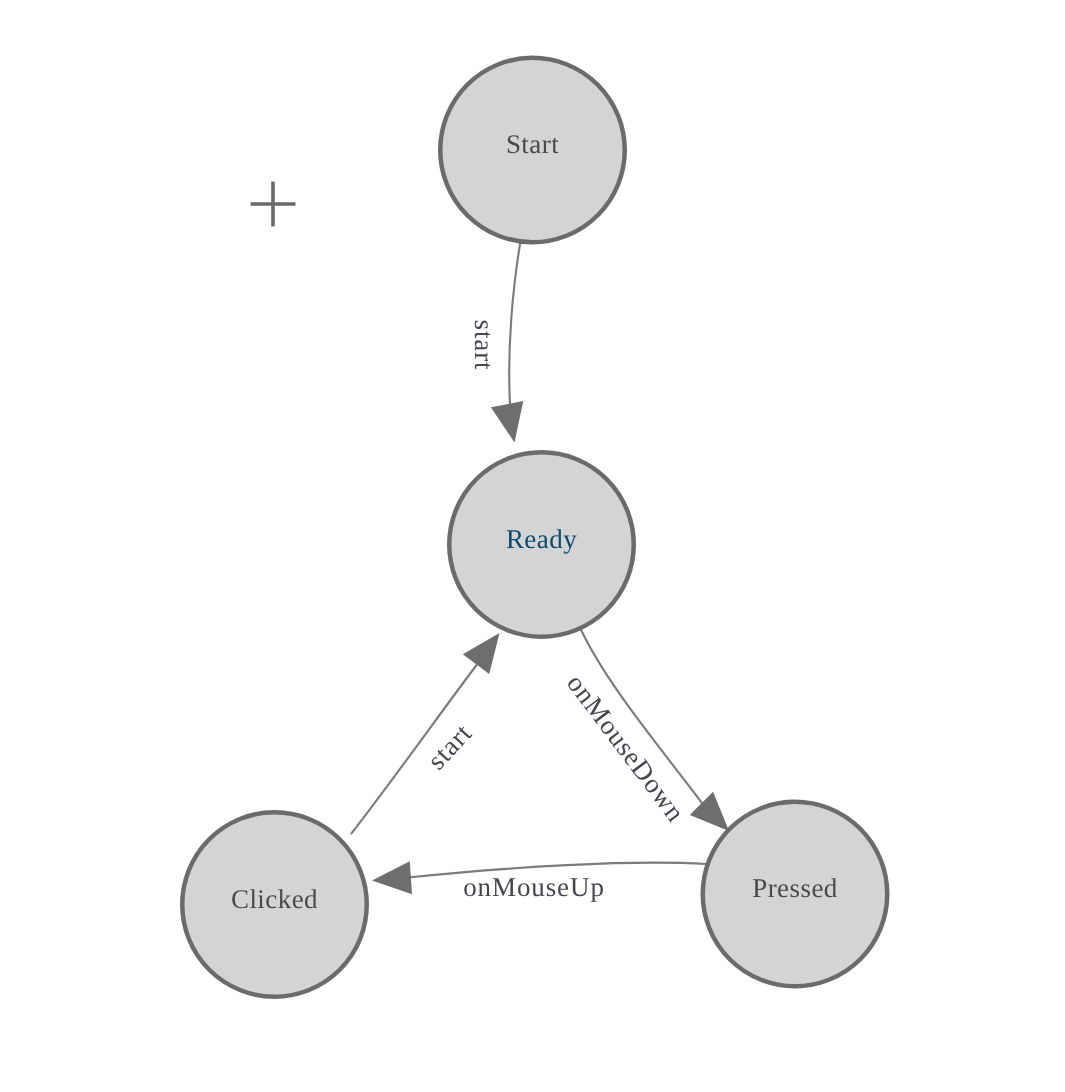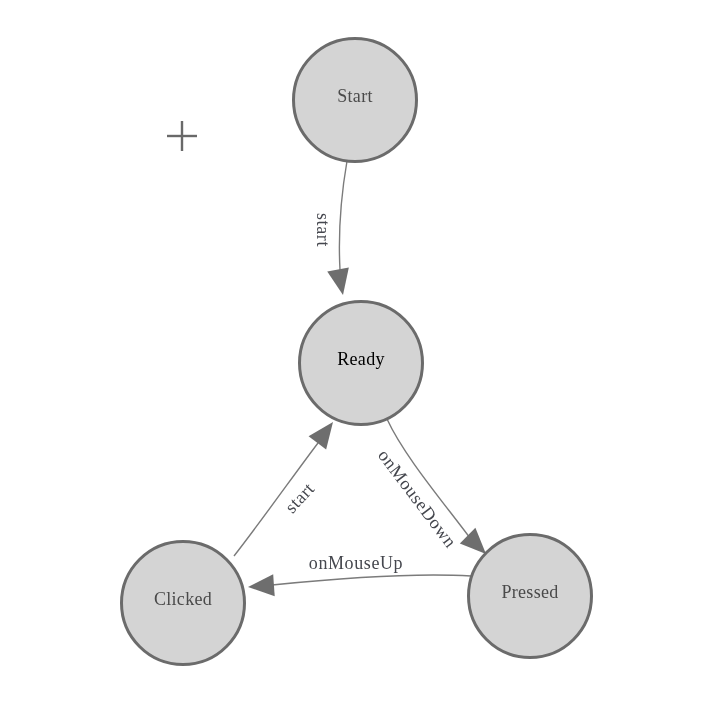--- a/index.html
+++ b/index.html
@@ -49,27 +49,27 @@
       <g>
         <line x1="167" y1="136" x2="197" y2="136" stroke="#696969" stroke-width="2.4"></line>
         <line x1="182" y1="121" x2="182" y2="151" stroke="#696969" stroke-width="2.4"></line>
       </g>
     </svg>
 
   <div class="node" style="left: 292px; top: 37px; width: 126px; height: 126px; background: rgb(212, 212, 212); border: 3px solid rgb(107, 107, 107);">
     <span class="node-label" style="color: rgb(74, 74, 74);">Start</span>
   </div>
   <div class="node" style="left: 298px; top: 300px; width: 126px; height: 126px; background: rgb(212, 212, 212); border: 3px solid rgb(107, 107, 107);">
-    <span class="node-label" style="color: #000000;">Ready</span>
+    <span class="node-label" style="color: #0c4a6e;">Ready</span>
   </div>
   <div class="node" style="left: 467px; top: 533px; width: 126px; height: 126px; background: rgb(212, 212, 212); border: 3px solid rgb(107, 107, 107);">
     <span class="node-label" style="color: rgb(74, 74, 74);">Pressed</span>
   </div>
   <div class="node" style="left: 120px; top: 540px; width: 126px; height: 126px; background: rgb(212, 212, 212); border: 3px solid rgb(107, 107, 107);">
     <span class="node-label" style="color: rgb(74, 74, 74);">Clicked</span>
   </div>
 
   <div class="edge-label" style="left: 322px; top: 230px; transform: translate(-50%, -50%) rotate(90deg); color: rgb(69, 71, 78);">start</div>
   <div class="edge-label" style="left: 417px; top: 499px; transform: translate(-50%, -50%) rotate(53deg); color: rgb(69, 71, 78);">onMouseDown</div>
-  <div class="edge-label" style="left: 356px; top: 563px; transform: translate(-50%, -50%) rotate(0deg); color: rgb(69, 71, 78); text-align: center;">onMouseUp</div>
+  <div class="edge-label" style="left: 356px; top: 592px; transform: translate(-50%, -50%) rotate(0deg); color: rgb(69, 71, 78); text-align: center;">onMouseUp</div>
   <div class="edge-label" style="left: 300px; top: 498px; transform: translate(-50%, -50%) rotate(-47deg); color: rgb(69, 71, 78);">start</div>
 
 </div>
 
 </body></html>

